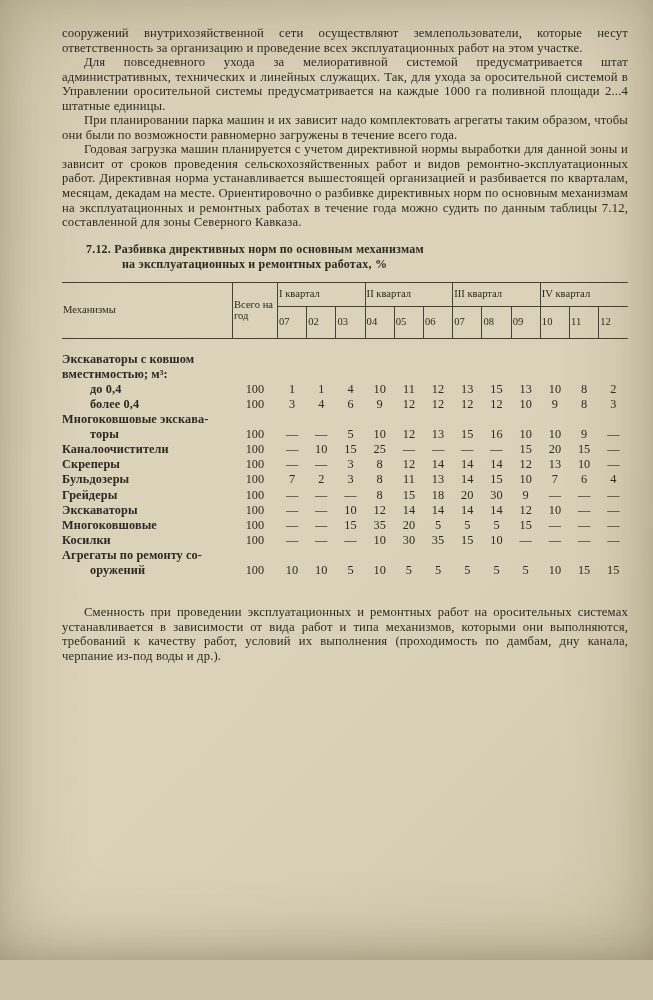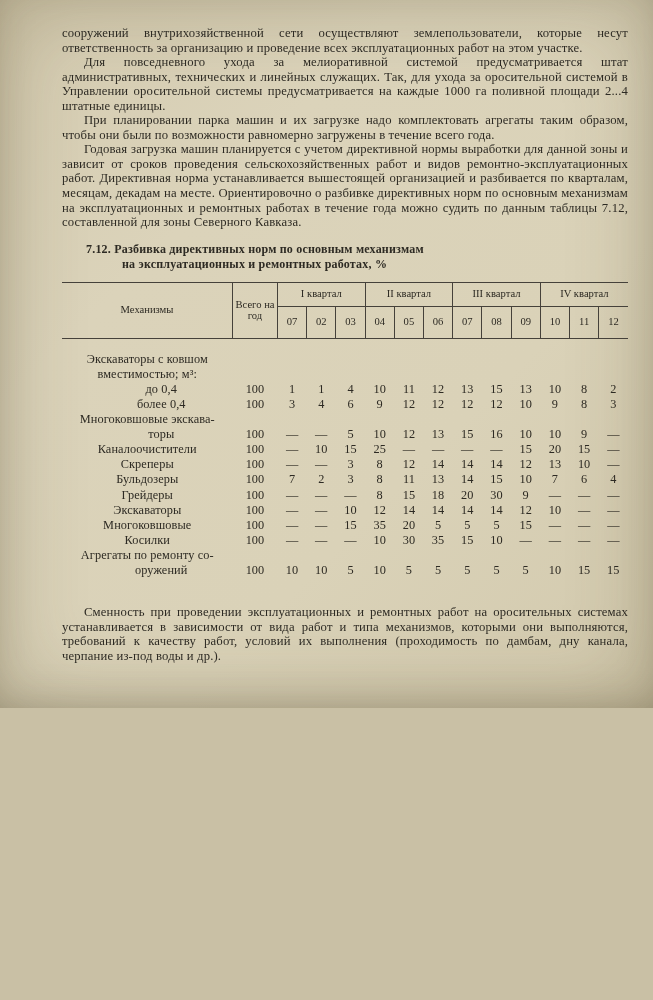--- a/index.html
+++ b/index.html
@@ -3,21 +3,21 @@
 <meta charset="utf-8">
 <style>
   html,body{margin:0;padding:0;}
   body{
     width:653px;height:1000px;
     background:#c9c0a5;
     font-family:"Liberation Serif","DejaVu Serif",serif;
   }
   .page{
     position:relative;
-    width:653px;height:708px;
+    width:653px;height:960px;
     background:#d8cfb5;
     background:linear-gradient(135deg,#d4cbb0 0%,#dbd3ba 30%,#dad2b8 65%,#d2c9ad 100%);
     box-shadow:inset 0 0 80px 8px rgba(80,65,35,.24), inset 0 -12px 45px -18px rgba(60,50,25,.35);
     overflow:hidden;
     color:#2d2a23;
   }
   .content{padding:26px 25px 0 62px;}
   .para{
     margin:0;
     font-size:12.7px;
@@ -39,54 +39,54 @@
     table-layout:fixed;
     width:100%;
     border-top:1.2px solid #45413a;
     margin-top:3px;
   }
   .norms thead{border-bottom:1.2px solid #45413a;}
   .norms thead th{
     font-weight:normal;
     font-size:10.6px;
     line-height:11.5px;
-    text-align:center;
+    text-align:left;
     vertical-align:middle;
     border-left:1px solid #45413a;
     padding:2px 1px;
   }
   .norms thead tr:first-child th:first-child{border-left:none;}
   .norms th.c-name{width:168px;}
   .norms th.c-total{width:42px;}
   .norms th.c-q{border-bottom:1px solid #45413a;height:19px;}
   .norms th.c-m{height:27px;}
   .norms tbody td{
     font-size:12.3px;
     line-height:15.1px;
     padding:0;
     text-align:center;
     vertical-align:bottom;
     letter-spacing:.1px;
     overflow:visible;
     white-space:nowrap;
   }
   .norms tbody tr:first-child td{padding-top:13px;}
-  .norms tbody td.name{text-align:center;}
+  .norms tbody td.name{text-align:left;font-weight:bold;}
   .norms tbody td.name.ind{padding-left:28px;}
   .closing{margin-top:27px;}
 </style>
 </head>
 <body>
 
 <div class="page">
   <div class="content">
 
     <p class="para">сооружений внутрихозяйственной сети осуществляют землепользователи, которые несут ответственность за организацию и проведение всех эксплуатационных работ на этом участке.</p>
     <p class="para indent">Для повседневного ухода за мелиоративной системой предусматривается штат административных, технических и линейных служащих. Так, для ухода за оросительной системой в Управлении оросительной системы предусматривается на каждые 1000 га поливной площади 2...4 штатные единицы.</p>
-    <p class="para indent">При планировании парка машин и их загрузке надо комплектовать агрегаты таким образом, чтобы они были по возможности равномерно загружены в течение всего года.</p>
+    <p class="para indent">При планировании парка машин и их зависит надо комплектовать агрегаты таким образом, чтобы они были по возможности равномерно загружены в течение всего года.</p>
     <p class="para indent">Годовая загрузка машин планируется с учетом директивной нормы выработки для данной зоны и зависит от сроков проведения сельскохозяйственных работ и видов ремонтно-эксплуатационных работ. Директивная норма устанавливается вышестоящей организацией и разбивается по кварталам, месяцам, декадам на месте. Ориентировочно о разбивке директивных норм по основным механизмам на эксплуатационных и ремонтных работах в течение года можно судить по данным таблицы 7.12, составленной для зоны Северного Кавказа.</p>
 
     <div class="caption">
       <div><span>7.12.</span> <span>Разбивка директивных норм по основным механизмам</span></div>
       <div class="l2">на эксплуатационных и ремонтных работах, %</div>
     </div>
 
     <table class="norms">
       <thead>
         <tr>

